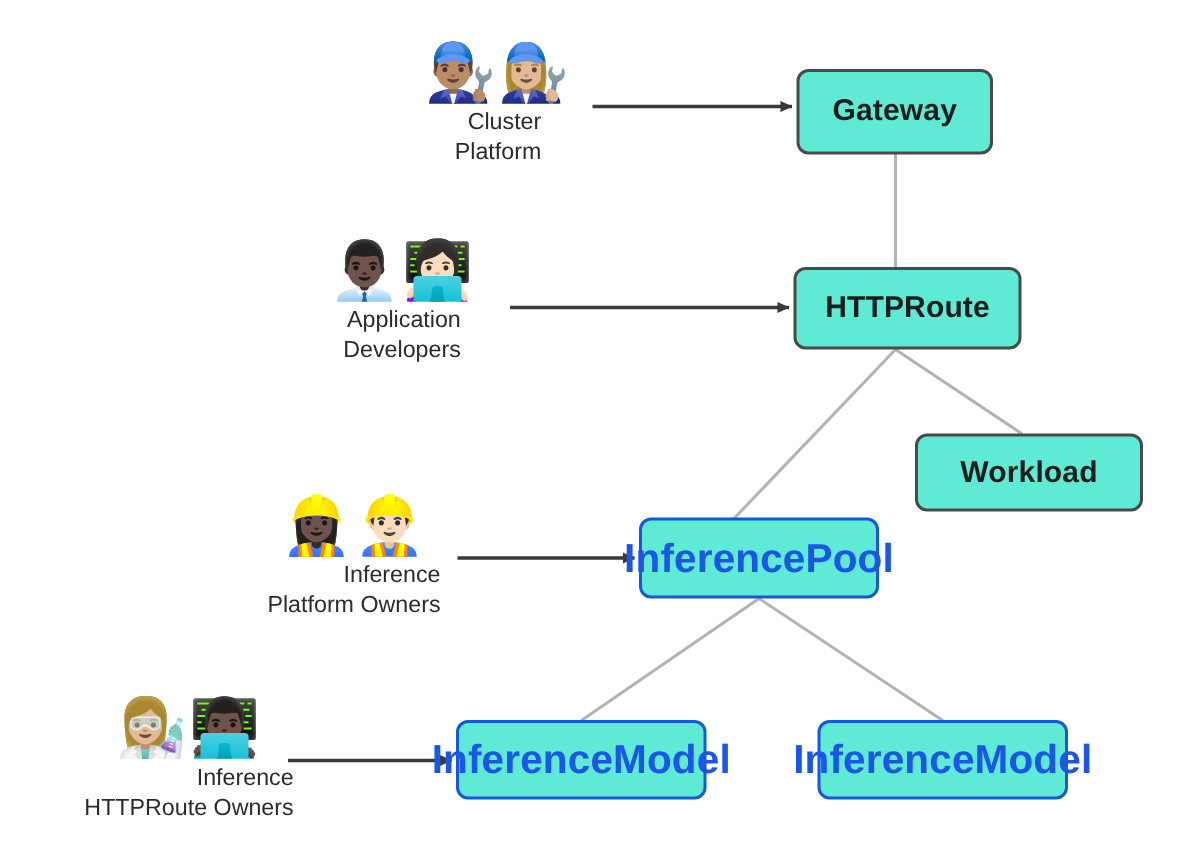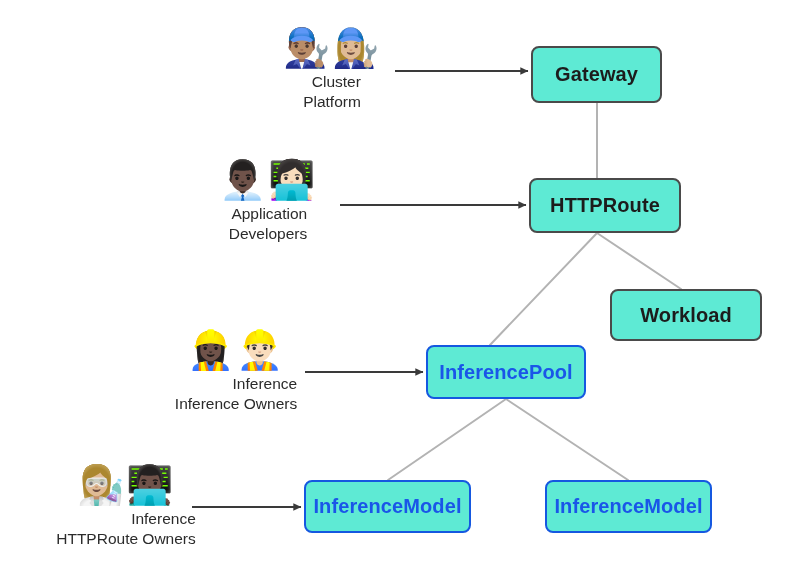--- a/index.html
+++ b/index.html
@@ -42,21 +42,21 @@
     z-index: 3;
   }
   .node.core {
     border: 2px solid #4a4a4a;
     color: #1c1c1c;
     font-size: 20px;
   }
   .node.ext {
     border: 2px solid #1558e0;
     color: #1a56e8;
-    font-size: 20px;
+    font-size: 27px;
   }
 
   
   .persona {
     position: absolute;
     display: flex;
     flex-direction: column;
     align-items: center;
     z-index: 3;
   }
@@ -126,21 +126,21 @@
         <div class="persona-emoji">👨🏿‍💼👩🏻‍💻</div>
         <div class="persona-label">
           <span>Application</span>
           <span>Developers</span>
         </div>
       </div>
       <div class="persona" style="left: 178px; top: 330px; width: 116px;">
         <div class="persona-emoji">👷🏿‍♀️👷🏻‍♂️</div>
         <div class="persona-label">
           <span>Inference</span>
-          <span>Inference Owners</span>
+          <span>Platform Owners</span>
         </div>
       </div>
       <div class="persona" style="left: 68px; top: 465px; width: 116px;">
         <div class="persona-emoji">👩🏼‍🔬👨🏿‍💻</div>
         <div class="persona-label">
           <span>Inference</span>
           <span>HTTPRoute Owners</span>
         </div>
       </div>
     </div>

